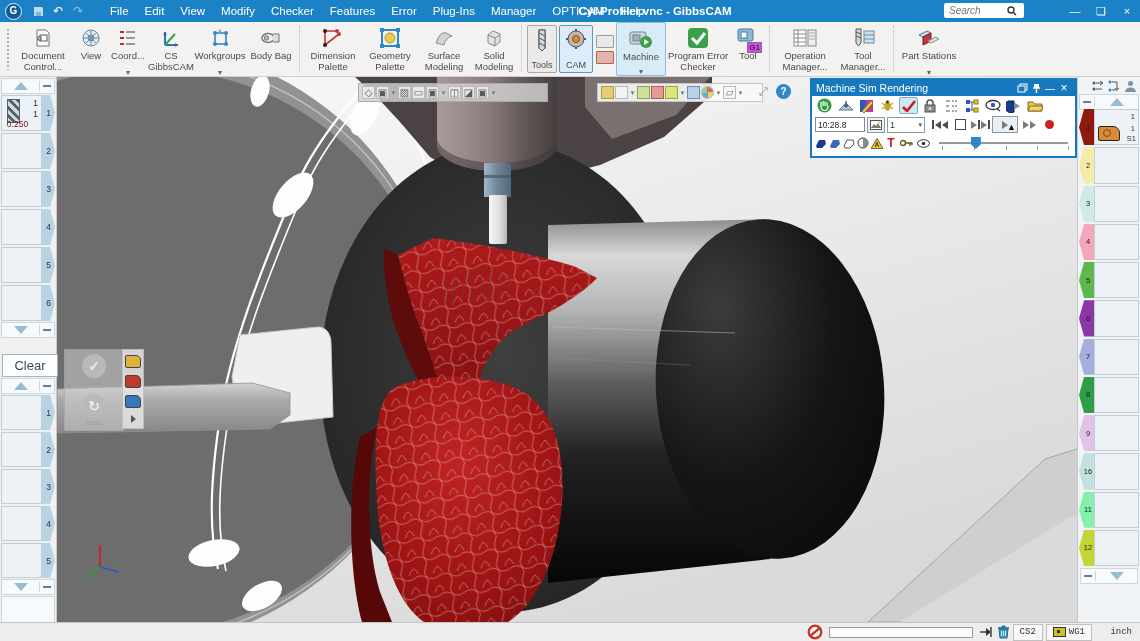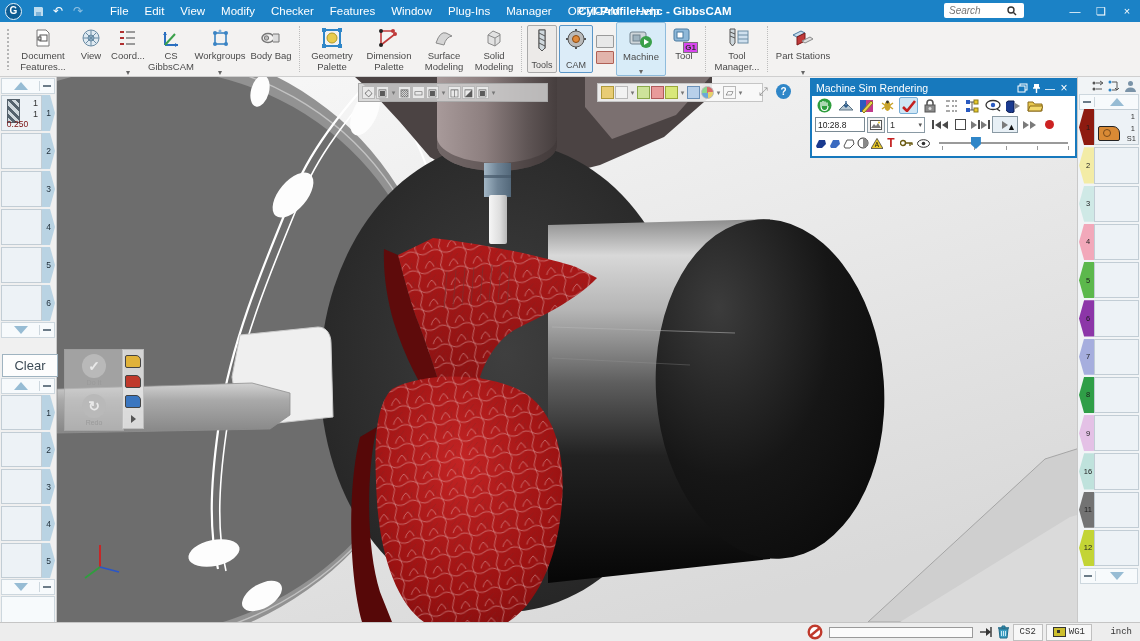--- a/index.html
+++ b/index.html
@@ -164,21 +164,21 @@
     </div>
     <div class="qbtn">↶</div>
     <div class="qbtn dis">↷</div>
     <div class="menus">
       <span class="menu">File</span>
       <span class="menu">Edit</span>
       <span class="menu">View</span>
       <span class="menu">Modify</span>
       <span class="menu">Checker</span>
       <span class="menu">Features</span>
-      <span class="menu">Window</span>
+      <span class="menu">Error</span>
       <span class="menu">Plug-Ins</span>
       <span class="menu">Manager</span>
       <span class="menu">OPTICAM</span>
       <span class="menu">Help</span>
     </div>
     <div id="wintitle">Cyl-Profiler.vnc - GibbsCAM</div>
     <div id="searchbox">
       <input readonly="" placeholder="Search" style="">
       <svg width="10" height="10" viewBox="0 0 10 10">
         <circle cx="4" cy="4" r="3" fill="none" stroke="#333" stroke-width="1.4"></circle>
@@ -195,21 +195,21 @@
   <div id="ribbon">
     <div class="grip"></div>
     <div class="ri" style="width:62px">
       <span class="ric">
         <svg width="22" height="22" viewBox="0 0 22 22">
             <path d="M5 3h9l3 3v13H5z" fill="#fff" stroke="#777"></path>
             <rect x="8" y="8" width="7" height="6" fill="none" stroke="#555"></rect>
             <rect x="6" y="10" width="3" height="3" fill="#ddd" stroke="#555"></rect>
           </svg>
         </span>
-      <span class="ril">Document Features...</span>
+      <span class="ril">Document Control...</span>
     </div>
     <div class="ri" style="width:34px">
       <span class="ric">
         <svg width="22" height="22" viewBox="0 0 22 22">
             <circle cx="11" cy="11" r="8" fill="#dfeaf2" stroke="#6b8ca4"></circle>
             <circle cx="11" cy="11" r="3" fill="#9cc1da" stroke="#6b8ca4"></circle>
             <path d="M11 3v16M3 11h16M5.5 5.5l11 11M16.5 5.5l-11 11" stroke="#6b8ca4" fill="none"></path>
           </svg>
         </span>
       <span class="ril">View</span>
@@ -254,45 +254,45 @@
       <span class="ric">
         <svg width="24" height="22" viewBox="0 0 24 22">
             <ellipse cx="9" cy="11" rx="6" ry="4.5" fill="none" stroke="#777" stroke-width="1.5"></ellipse>
             <circle cx="7.5" cy="11" r="2.2" fill="#bbb" stroke="#777"></circle>
             <path d="M14 7h6v8h-6" fill="#ddd" stroke="#777"></path>
           </svg>
         </span>
       <span class="ril">Body Bag</span>
     </div>
     <div class="rsep"></div>
+    <div class="ri" style="width:58px">
+      <span class="ric">
+        <svg width="24" height="24" viewBox="0 0 24 24">
+            <path d="M4 5h12M4 5v14M4 19L18 8" stroke="#c03a3a" stroke-width="1.6" fill="none"></path>
+            <circle cx="4" cy="5" r="2" fill="#222"></circle>
+            <circle cx="16" cy="5" r="2" fill="#c03a3a"></circle>
+            <circle cx="4" cy="19" r="2" fill="#222"></circle>
+            <circle cx="18" cy="8" r="2" fill="#c03a3a"></circle>
+          </svg>
+        </span>
+      <span class="ril">Dimension Palette</span>
+    </div>
     <div class="ri" style="width:56px">
       <span class="ric">
         <svg width="24" height="24" viewBox="0 0 24 24">
             <rect x="4" y="4" width="16" height="16" fill="none" stroke="#2f86c8" stroke-width="2"></rect>
             <circle cx="12" cy="12" r="5" fill="#e8cc4e" stroke="#b09a28"></circle>
             <rect x="2" y="2" width="4" height="4" fill="#2f86c8"></rect>
             <rect x="18" y="2" width="4" height="4" fill="#2f86c8"></rect>
             <rect x="2" y="18" width="4" height="4" fill="#2f86c8"></rect>
             <rect x="18" y="18" width="4" height="4" fill="#2f86c8"></rect>
           </svg>
         </span>
       <span class="ril">Geometry Palette</span>
     </div>
-    <div class="ri" style="width:58px">
-      <span class="ric">
-        <svg width="24" height="24" viewBox="0 0 24 24">
-            <path d="M4 5h12M4 5v14M4 19L18 8" stroke="#c03a3a" stroke-width="1.6" fill="none"></path>
-            <circle cx="4" cy="5" r="2" fill="#222"></circle>
-            <circle cx="16" cy="5" r="2" fill="#c03a3a"></circle>
-            <circle cx="4" cy="19" r="2" fill="#222"></circle>
-            <circle cx="18" cy="8" r="2" fill="#c03a3a"></circle>
-          </svg>
-        </span>
-      <span class="ril">Dimension Palette</span>
-    </div>
     <div class="ri" style="width:52px">
       <span class="ric">
         <svg width="24" height="22" viewBox="0 0 24 22">
             <path d="M4 16 Q8 4 14 6 L20 9 Q14 10 12 18 Z" fill="#d5d5d5" stroke="#8a8a8a"></path>
           </svg>
         </span>
       <span class="ril">Surface Modeling</span>
     </div>
     <div class="ri" style="width:48px">
       <span class="ric">
@@ -333,31 +333,51 @@
         <svg width="26" height="22" viewBox="0 0 26 22">
             <rect x="2" y="4" width="16" height="12" rx="2" fill="#cfd6da" stroke="#70828e"></rect>
             <rect x="5" y="7" width="7" height="6" fill="#9fb3bf" stroke="#70828e"></rect>
             <circle cx="18" cy="14" r="6" fill="#3aa04a"></circle>
             <path d="M16 11v6l5-3z" fill="#fff"></path>
           </svg>
         </span>
       <span class="ril">Machine</span>
       <span class="caret">▾</span>
     </div>
+    <div class="ri" style="width:64px">
+      <span class="ric">
+        <svg width="24" height="24" viewBox="0 0 24 24">
+            <rect x="2" y="2" width="20" height="20" rx="4" fill="#3aa04a"></rect>
+            <path d="M6 12l5 5 8-10" stroke="#fff" stroke-width="3" fill="none"></path>
+          </svg>
+        </span>
+      <span class="ril">Program Error Checker</span>
+    </div>
     <div class="ri" style="width:36px">
       <span class="ric" style="position:relative">
         <svg width="24" height="22" viewBox="0 0 24 22">
             <rect x="2" y="2" width="15" height="12" rx="2" fill="#8fb8d8" stroke="#4a7aa0"></rect>
             <rect x="5" y="5" width="6" height="6" fill="#fff" stroke="#4a7aa0"></rect>
           </svg>
         <span class="g1badge" style="position:absolute;right:-2px;bottom:-2px">G1</span>
         </span>
       <span class="ril">Tool</span>
     </div>
     <div class="rsep"></div>
+    <div class="ri" style="width:62px">
+      <span class="ric">
+        <svg width="26" height="22" viewBox="0 0 26 22">
+            <rect x="2" y="3" width="12" height="16" fill="#fff" stroke="#8a8a8a"></rect>
+            <path d="M2 7h12M2 11h12M2 15h12M6 3v16" stroke="#8a8a8a"></path>
+            <rect x="16" y="3" width="8" height="16" fill="#eee" stroke="#8a8a8a"></rect>
+            <path d="M17 6h6M17 9h6M17 12h6" stroke="#aaa"></path>
+          </svg>
+        </span>
+      <span class="ril">Operation Manager...</span>
+    </div>
     <div class="ri" style="width:54px">
       <span class="ric">
         <svg width="26" height="22" viewBox="0 0 26 22">
             <path d="M6 2h5v14l-2.5 3L6 16z" fill="#cfd8dd" stroke="#555"></path>
             <path d="M6 5l5 2M6 9l5 2" stroke="#555"></path>
             <rect x="14" y="4" width="10" height="12" fill="#cfe0ee" stroke="#6b8ca4"></rect>
             <path d="M14 8h10M14 12h10" stroke="#6b8ca4"></path>
           </svg>
         </span>
       <span class="ril">Tool Manager...</span>
@@ -910,21 +930,21 @@
           </div>
         <div class="optile">
             <div class="optab" style="background-color: rgb(228, 193, 230);">9</div>
             <div class="opbody"></div>
           </div>
         <div class="optile">
             <div class="optab" style="background-color: rgb(191, 226, 220);">16</div>
             <div class="opbody"></div>
           </div>
         <div class="optile">
-            <div class="optab" style="background-color: #737373;">11</div>
+            <div class="optab" style="background-color: #86efac;">11</div>
             <div class="opbody"></div>
           </div>
         <div class="optile">
             <div class="optab" style="background-color: rgb(195, 212, 53);">12</div>
             <div class="opbody"></div>
           </div>
       </div>
       <div class="scrollrow" style="position:absolute;left:1px;right:1px;bottom:38px">
         <span class="dashbox" style="border-left:none;border-right:1px solid #cdd7de">
             <i></i>

